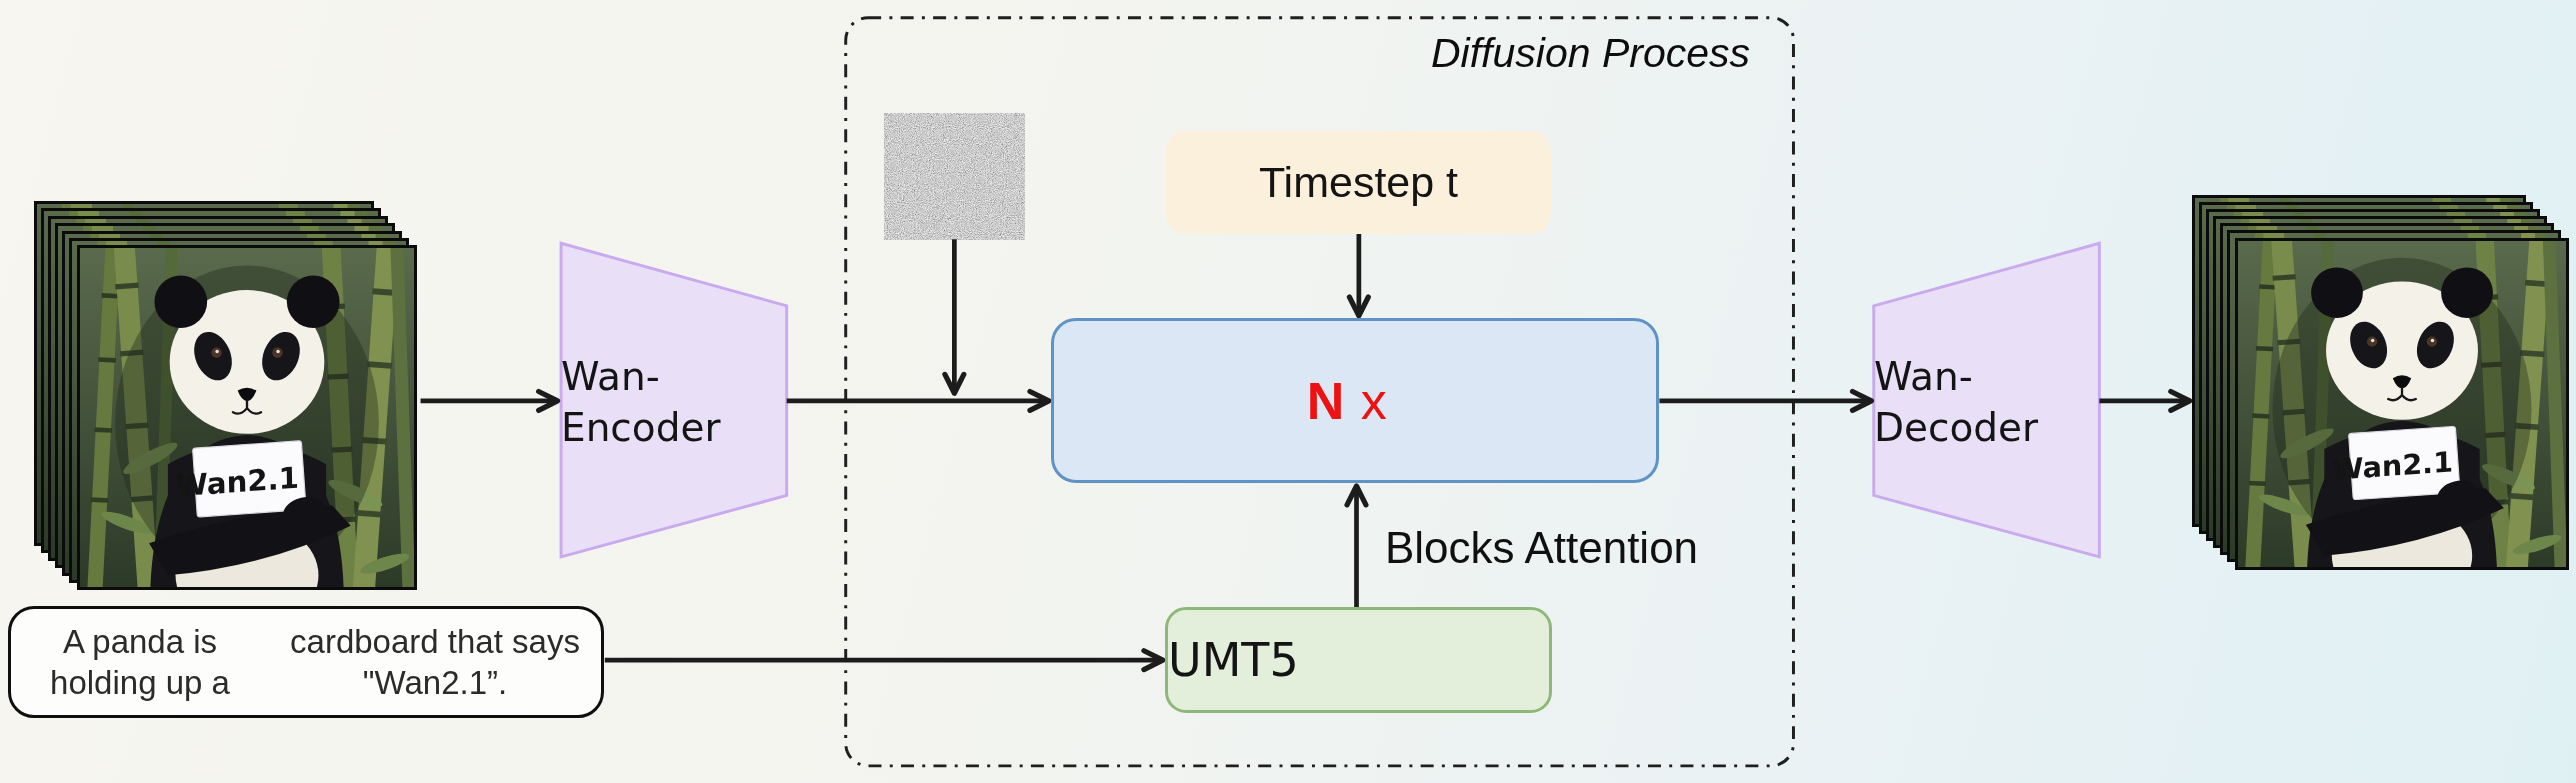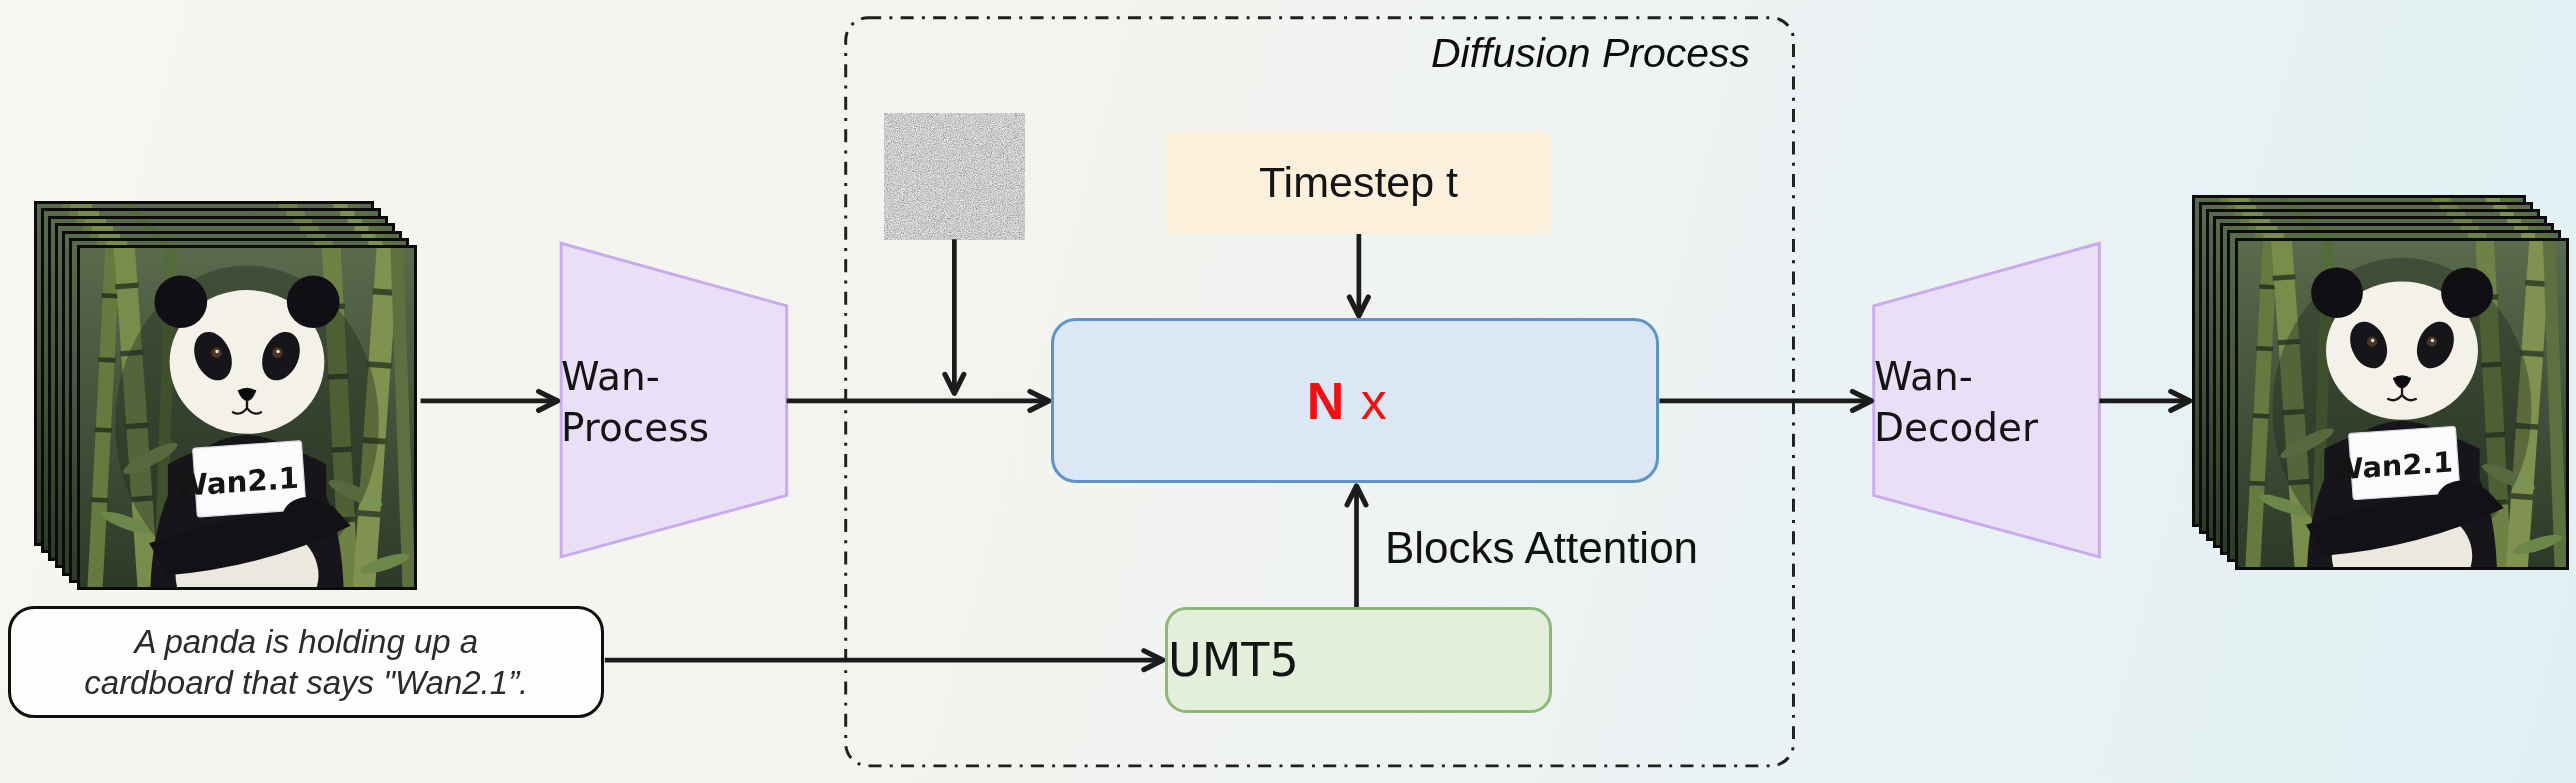--- a/index.html
+++ b/index.html
@@ -18,36 +18,36 @@
     position:absolute;width:340px;height:345px;box-sizing:border-box;
     border:3px solid #0b0b0b;background:#fff;overflow:hidden;
   }
   .stack.right .frame{width:334px;height:332px;}
   .frame svg{display:block;width:100%;height:100%;}
 
   
   .prompt-box{
     left:8.3px;top:606px;width:596px;height:112px;box-sizing:border-box;
     border:3.5px solid #0f0f0f;border-radius:26px;background:#fdfdfc;
-    display:flex;flex-direction:column;align-items:center;justify-content:center;
-    font-size:33px;line-height:41px;color:#2b2b2b;text-align:center;font-style:italic;
+    display:flex;flex-direction:row;align-items:center;justify-content:center;
+    font-size:33px;line-height:41px;color:#2b2b2b;text-align:center;
   }
 
   
   .trap-label{
     width:226px;text-align:left;color:#141414;
     font-family:"DejaVu Sans",sans-serif;font-size:39px;line-height:51px;
   }
   .enc-label{left:561px;top:351px;}
   .dec-label{left:1874px;top:351px;}
 
   
   .timestep-box{
     left:1166px;top:131px;width:385px;height:103px;
-    background:#faf0db;border-radius:8px;
+    background:#faf0db;border-radius:20px;
     display:flex;align-items:center;justify-content:center;
     font-size:43px;color:#141414;
   }
   .dit-box{
     left:1051px;top:318px;width:608px;height:165px;box-sizing:border-box;
     background:#dbe7f5;border:3px solid #5f93c6;border-radius:25px;
     display:flex;align-items:center;justify-content:center;
     font-size:52px;color:#141414;
   }
   .dit-n{font-weight:bold;color:#ee1111;}
@@ -254,21 +254,21 @@
     </div>
   </div>
 
 <div class="prompt-box abs">
   <div>A panda is holding up a</div>
   <div>cardboard that says "Wan2.1”.</div>
 </div>
 
 <div class="trap-label enc-label abs">
   <div>Wan-</div>
-  <div>Process</div>
+  <div>Encoder</div>
 </div>
 <div class="trap-label dec-label abs">
   <div>Wan-</div>
   <div>Decoder</div>
 </div>
 
 <div class="diff-label abs">Diffusion Process</div>
 
 <div class="timestep-box abs">
   <span>Timestep t</span>

